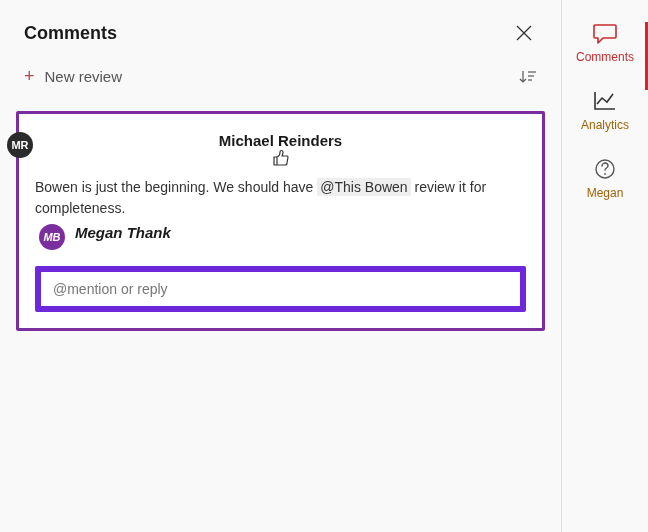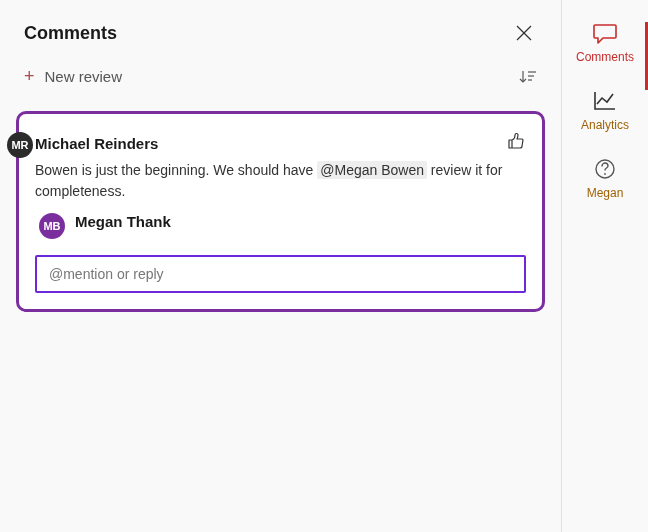--- a/index.html
+++ b/index.html
@@ -55,21 +55,21 @@
     }
     .sort-btn {
       cursor: pointer;
       color: #555;
       display: flex;
       align-items: center;
     }
     .comment-thread {
       margin: 8px 16px 16px 16px;
       border: 3px solid #7b2f9e;
-      border-radius: 10px;
+      border-radius: 2px;
       background: #fff;
       padding: 18px 16px 16px 16px;
       position: relative;
     }
     .comment {
       position: relative;
     }
     .comment-main .avatar {
       position: absolute;
       left: -28px;
@@ -87,20 +87,21 @@
       color: #fff;
       flex-shrink: 0;
     }
     .avatar-dark { background: #2b2b2b; }
     .avatar-purple { background: #7b2f9e; }
     .comment-header {
       display: flex;
       align-items: center;
       justify-content: space-between;
       margin-bottom: 6px;
+      flex-direction: column;
     }
     .comment-author {
       font-weight: 600;
       font-size: 15px;
       color: #1a1a1a;
     }
     .like-btn {
       cursor: pointer;
       color: #444;
     }
@@ -109,40 +110,41 @@
       color: #333;
       line-height: 1.5;
       padding-left: 0;
     }
     .mention {
       background: #eee;
       padding: 1px 3px;
       border-radius: 2px;
     }
     .reply {
-      margin-top: 11px;
+      margin-top: 5px;
       padding-left: 4px;
       display: flex;
       gap: 10px;
+      font-style: italic;
     }
     .reply-content {
       flex: 1;
     }
     .reply .comment-author {
       display: block;
       margin-bottom: 4px;
     }
     .reply .comment-body {
       padding-left: 14px;
     }
     .reply-input {
       width: 100%;
       margin-top: 16px;
       padding: 9px 12px;
-      border: 2px solid #6d28d9;
+      border: 6px solid #6d28d9;
       border-radius: 2px;
       font-size: 14px;
       font-family: inherit;
       color: #666;
       background: #fff;
     }
     .reply-input::placeholder { color: #777; }
     .sidebar {
       width: 86px;
       display: flex;
@@ -210,21 +212,21 @@
       <div class="avatar avatar-dark">MR</div>
       <div class="comment-header">
         <span class="comment-author">Michael Reinders</span>
         <span class="like-btn">
           <svg width="20" height="18" viewBox="0 0 20 18">
             <path d="M3 8 h3 v8 h-3 z M6 8 c0 0 3-1 3-5 c0-2 3-2 3 0 c0 2 -1 4 -1 4 h5 c1 0 1 1 1 1 l-1 6 c0 1 -1 2 -2 2 h-8 z" fill="none" stroke="#333" stroke-width="1.2" stroke-linejoin="round"></path>
           </svg>
         </span>
       </div>
       <div class="comment-body">
-        <span>Bowen is just the beginning. We should have </span><span class="mention">@Megan Bowen</span><span> review it for completeness.</span>
+        <span>Bowen is just the beginning. We should have </span><span class="mention">@This Bowen</span><span> review it for completeness.</span>
       </div>
     </div>
 
     <div class="reply">
       <div class="avatar avatar-purple">MB</div>
       <div class="reply-content">
         <span class="comment-author">Megan Thank</span>
       </div>
     </div>
 

